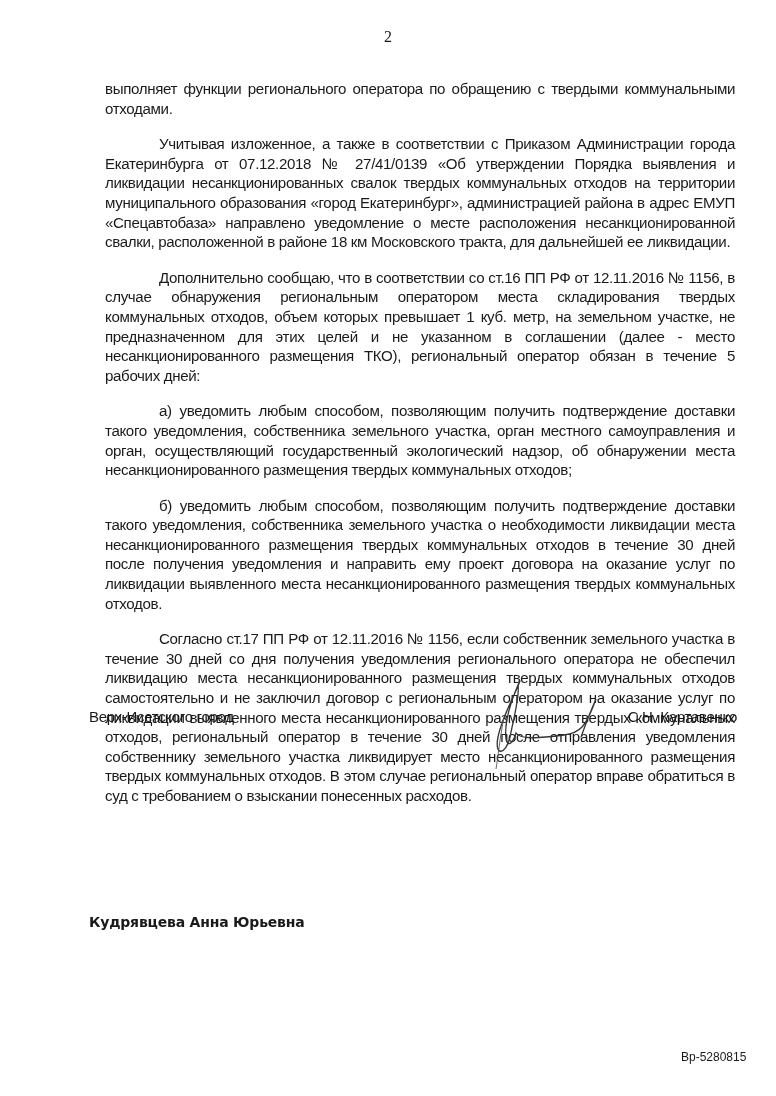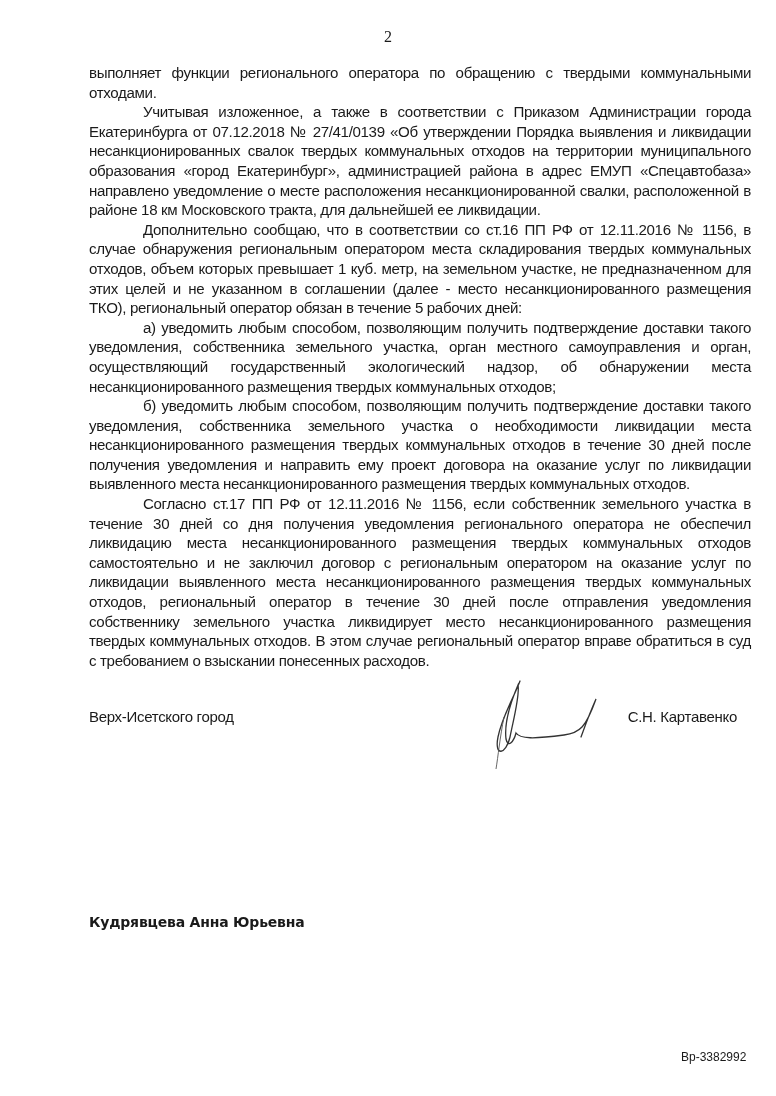--- a/index.html
+++ b/index.html
@@ -2,21 +2,21 @@
 <html><head>
 <meta charset="utf-8">
 <style>
   html, body { margin: 0; padding: 0; background: #ffffff; }
   body { width: 776px; height: 1096px; position: relative; overflow: hidden; color: #1a1a1a; }
   .page-number { position: absolute; top: 28px; left: 0; width: 776px; text-align: center;
     font-family: "Liberation Serif", serif; font-size: 16px; }
   .body-text { position: absolute; top: 63px; left: 89px; width: 662px;
     font-family: "Liberation Sans", sans-serif; font-stretch: condensed;
     font-size: 15.1px; line-height: 19.6px; letter-spacing: -0.35px; }
-  .para { margin: 0; text-align: justify; }
+  .para { margin: 16px; text-align: justify; }
   .indent { text-indent: 54px; }
   .sig-block { position: absolute; top: 707px; left: 89px; width: 662px; height: 90px;
     font-family: "Liberation Sans", sans-serif; font-size: 15px; line-height: 20px; letter-spacing: -0.3px; }
   .sig-position { position: absolute; left: 0; top: 0; }
   .sig-name { position: absolute; right: 14px; top: 0; }
   .signature { position: absolute; left: 395px; top: -30px; }
   .executor { position: absolute; top: 912px; left: 89px;
     font-family: "DejaVu Sans", sans-serif; font-size: 14px; line-height: 20px; letter-spacing: -0.2px; font-weight: bold; }
   .reg-number { position: absolute; top: 1050px; left: 681px;
     font-family: "Liberation Sans", sans-serif; font-size: 12px; }
@@ -43,13 +43,13 @@
     <path d="M36 4 C30 20, 18 40, 14 60 C10 80, 22 78, 26 60 C30 40, 36 18, 34 8 C28 22, 20 45, 22 62 C24 72, 30 64, 32 56 C36 62, 50 62, 80 58 C96 56, 102 50, 112 22 C104 40, 100 52, 97 60" fill="none" stroke="#333" stroke-width="1.3" stroke-linecap="round"></path>
     <path d="M20 40 C16 60, 14 80, 12 92" fill="none" stroke="#555" stroke-width="0.9"></path>
   </svg>
   <div class="sig-name">С.Н. Картавенко</div>
 </div>
 
 <div class="executor">
   <div>Кудрявцева Анна Юрьевна</div>
 </div>
 
-<div class="reg-number">Вр-3382992</div>
+<div class="reg-number">Вр-5280815</div>
 
 </body></html>

